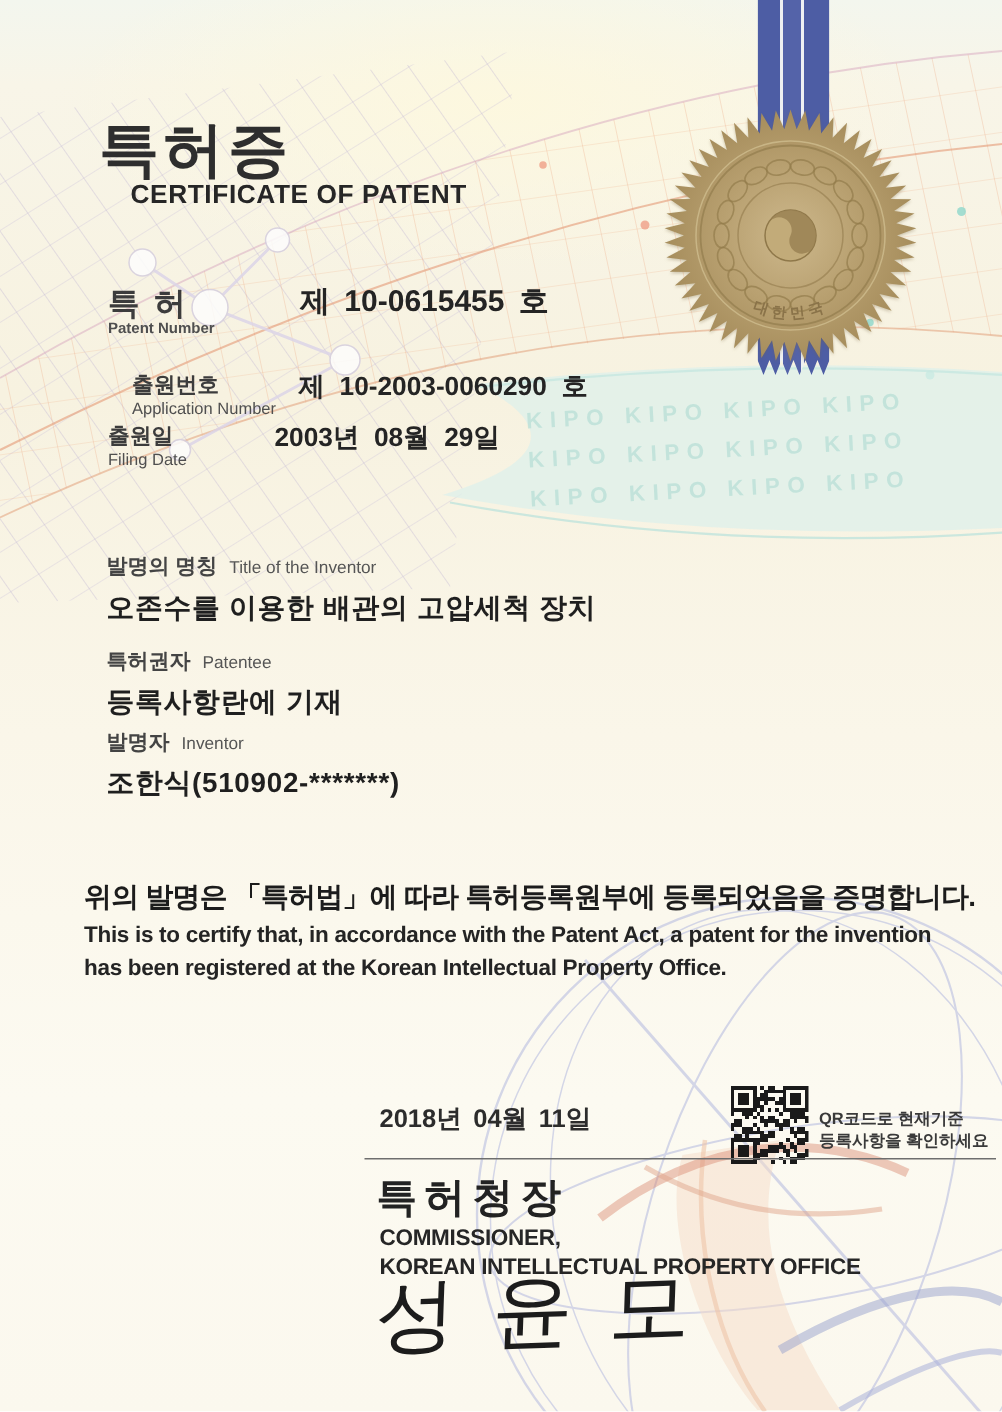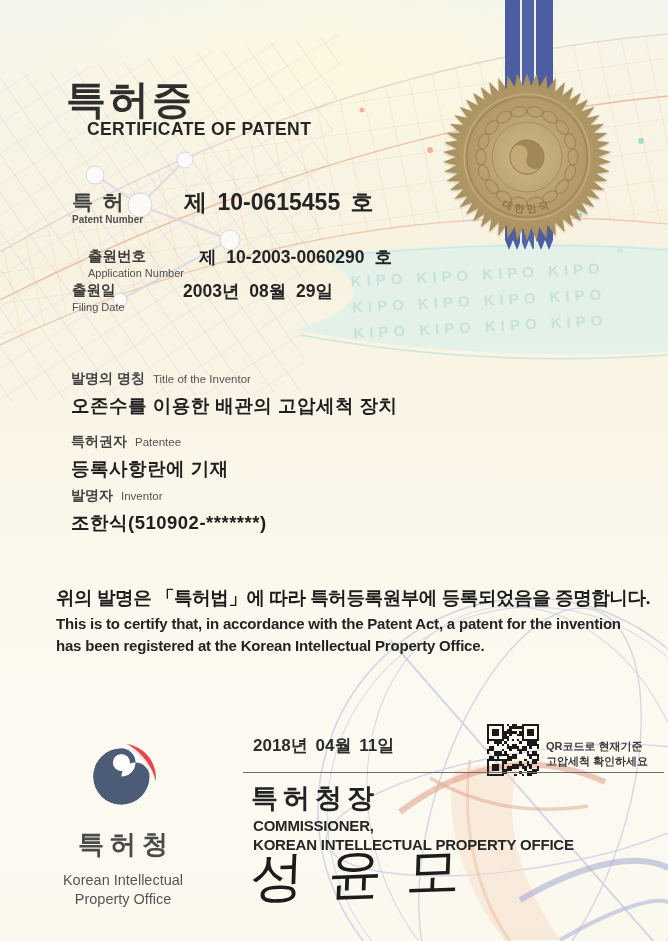--- a/index.html
+++ b/index.html
@@ -11,21 +11,21 @@
   .abs{position:absolute;}
   
   .title-ko{left:66px;top:72px;font-size:40px;font-weight:800;letter-spacing:3px;color:#2e2e2e;z-index:5;}
   .title-en{left:67px;top:119px;font-size:17.5px;font-weight:700;letter-spacing:.4px;color:#262626;z-index:5;margin-left:20px;}
   
   .lbl-ko{font-weight:700;color:#3c3c3c;}
   .lbl-en{color:#4f4f4f;}
   .val{font-weight:700;color:#242424;}
   .pn-label{left:72px;top:188px;font-size:21px;letter-spacing:2px;z-index:5;}
   .pn-sub{left:72px;top:214px;font-size:10px;font-weight:600;z-index:5;}
-  .pn-value{left:184px;top:187px;font-size:23px;word-spacing:4px;z-index:5;}
+  .pn-value{left:200px;top:187px;font-size:20px;word-spacing:4px;z-index:5;}
   .f-row{z-index:5;}
   .f-lbl{font-size:14.5px;}
   .f-sub{font-size:11px;font-weight:500;margin-top:1px;}
   .f-val{position:absolute;left:111px;top:-2px;font-size:17.5px;word-spacing:5px;white-space:nowrap;}
   
   .sec{z-index:5;}
   .sec .s-lbl{font-size:14px;font-weight:700;color:#444;}
   .sec .s-en{font-size:11.5px;font-weight:400;color:#555;margin-left:8px;}
   .sec .s-val{font-size:18.5px;font-weight:700;color:#1f1f1f;margin-top:5px;letter-spacing:.5px;text-align:right;}
   
@@ -443,38 +443,24 @@
       <rect x="0" y="20" width="1" height="1" fill="#1a1a1a"></rect>
       <rect x="1" y="20" width="1" height="1" fill="#1a1a1a"></rect>
       <rect x="2" y="20" width="1" height="1" fill="#1a1a1a"></rect>
       <rect x="3" y="20" width="1" height="1" fill="#1a1a1a"></rect>
       <rect x="4" y="20" width="1" height="1" fill="#1a1a1a"></rect>
       <rect x="5" y="20" width="1" height="1" fill="#1a1a1a"></rect>
       <rect x="6" y="20" width="1" height="1" fill="#1a1a1a"></rect>
     </svg>
   <div class="abs qr-note">
     <div>QR코드로 현재기준</div>
-    <div>고압세척 확인하세요</div>
+    <div>등록사항을 확인하세요</div>
   </div>
   <div class="abs rule"></div>
   <div class="abs comm-ko">특허청장</div>
   <div class="abs comm-en">
     <div>COMMISSIONER,</div>
     <div>KOREAN INTELLECTUAL PROPERTY OFFICE</div>
   </div>
   <div class="abs signature">성윤모</div>
 
-  <div class="abs logo-block">
-    <svg class="logo-sym" viewBox="0 0 100 100">
-      <circle cx="48" cy="52" r="36" fill="#4c5b76"></circle>
-      <path d="M48,16 A36,36 0 1 0 48,88 A18,18 0 0 1 48,52 A18,18 0 0 0 48,16 Z" fill="#4c5b76"></path>
-      <path d="M48,16 A36,36 0 0 1 84,52 A18,18 0 0 0 48,52 A18,18 0 0 0 48,16 Z" fill="#ffffff"></path>
-      <circle cx="48" cy="34" r="11" fill="#ffffff"></circle>
-      <path d="M54,10 A44,44 0 0 1 92,58 C88,40 74,20 54,10 Z" fill="#e8464e"></path>
-    </svg>
-    <div class="logo-ko">특허청</div>
-    <div class="logo-en">
-      <div>Korean Intellectual</div>
-      <div>Property Office</div>
-    </div>
-  </div>
 
 </div>
 
 </body></html>

